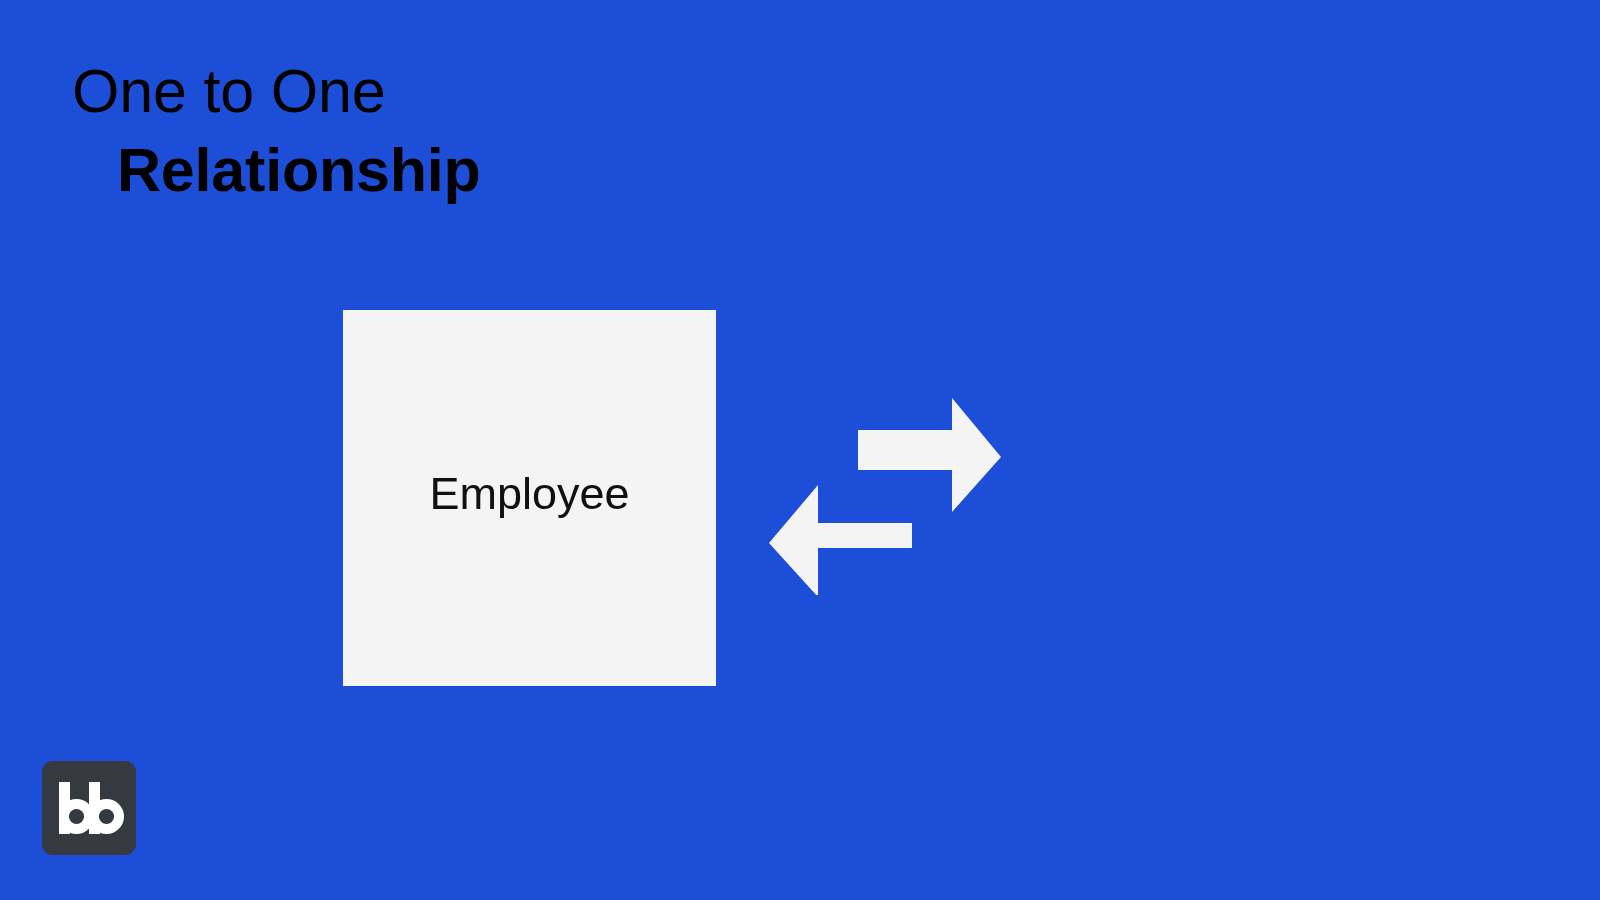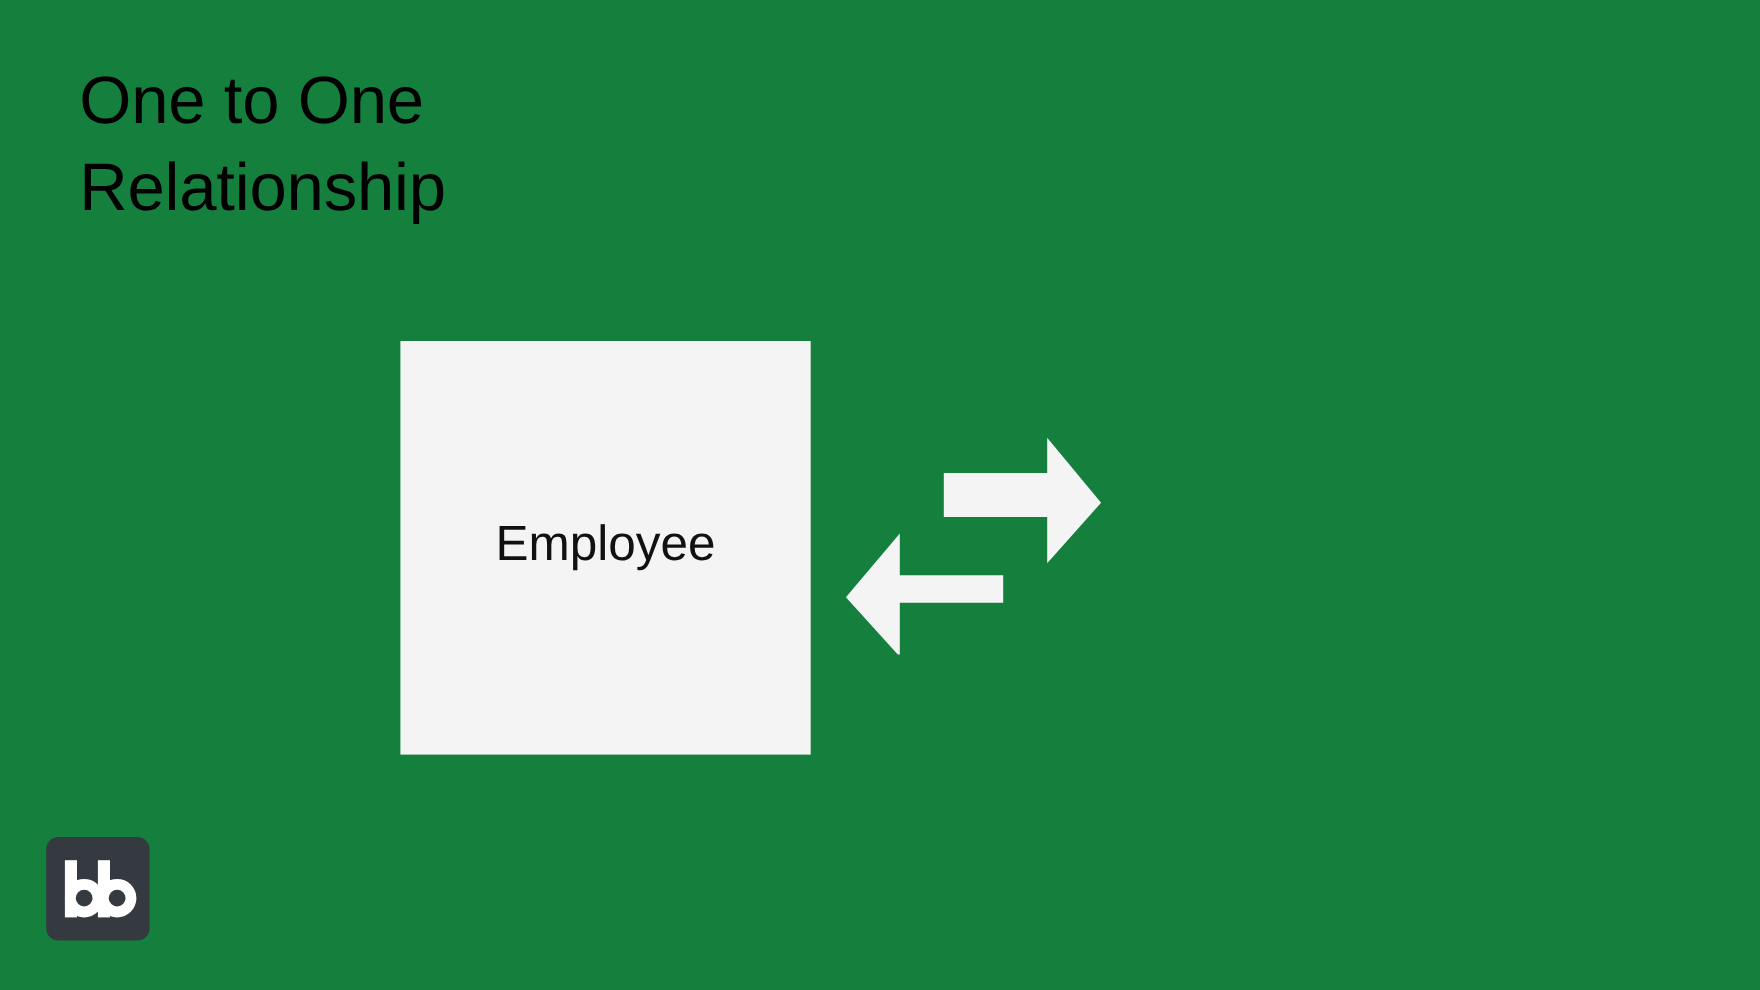--- a/index.html
+++ b/index.html
@@ -12,55 +12,55 @@
     height: 900px;
     overflow: hidden;
     font-family: "Liberation Sans", sans-serif;
     background: #fad26e;
   }
 
   #slide {
     position: relative;
     width: 1600px;
     height: 900px;
-    background: #15803d;
+    background: #1d4ed8;
   }
 
   
   #title-block {
     position: absolute;
     left: 72px;
     top: 52px;
     line-height: 1.30;
   }
   #title-line-1 {
     display: block;
     font-size: 61px;
     font-weight: 400;
     color: #000000;
     letter-spacing: -0.2px;
     white-space: nowrap;
   }
   #title-line-2 {
     display: block;
     font-size: 61px;
-    font-weight: 400;
+    font-weight: 700;
     color: #000000;
     letter-spacing: -0.2px;
     white-space: nowrap;
+    margin-left: 45px;
   }
 
   
   .entity-box {
     position: absolute;
     top: 310px;
     width: 373px;
     height: 376px;
     background: #f4f4f5;
-    margin-left: 21px;
   }
   #entity-box-left  { left: 343px; }
   #entity-box-right { left: 1053px; }
 
   .entity-label {
     position: absolute;
     left: 0;
     right: 0;
     top: 158px;
     text-align: center;

